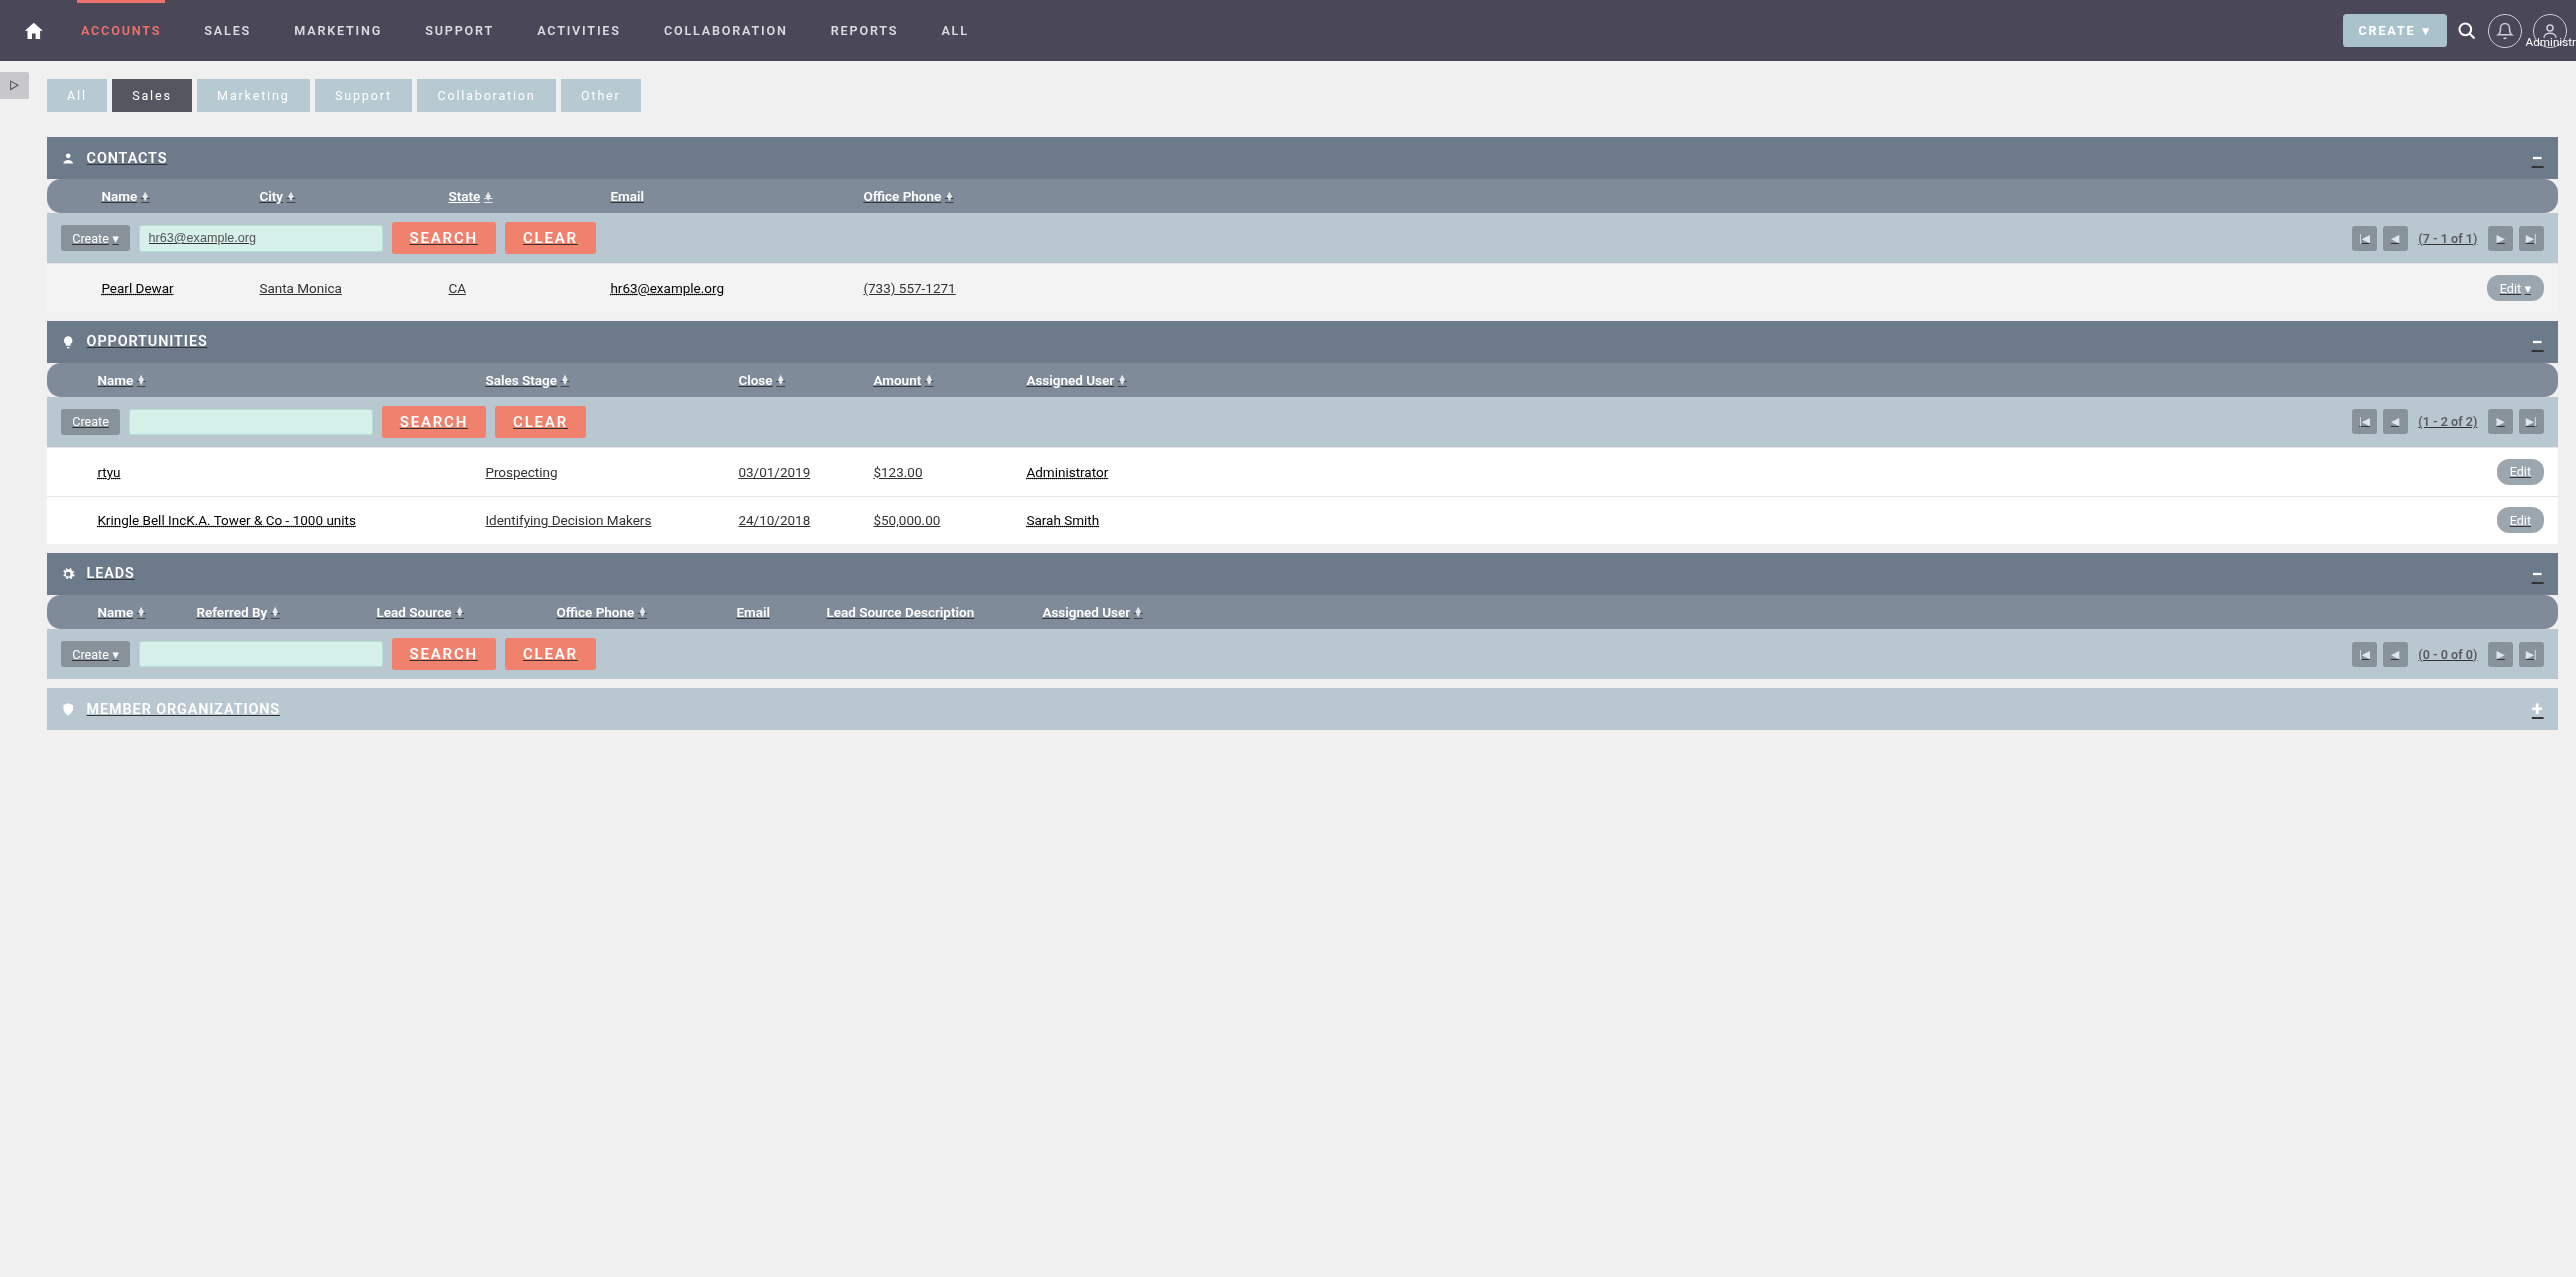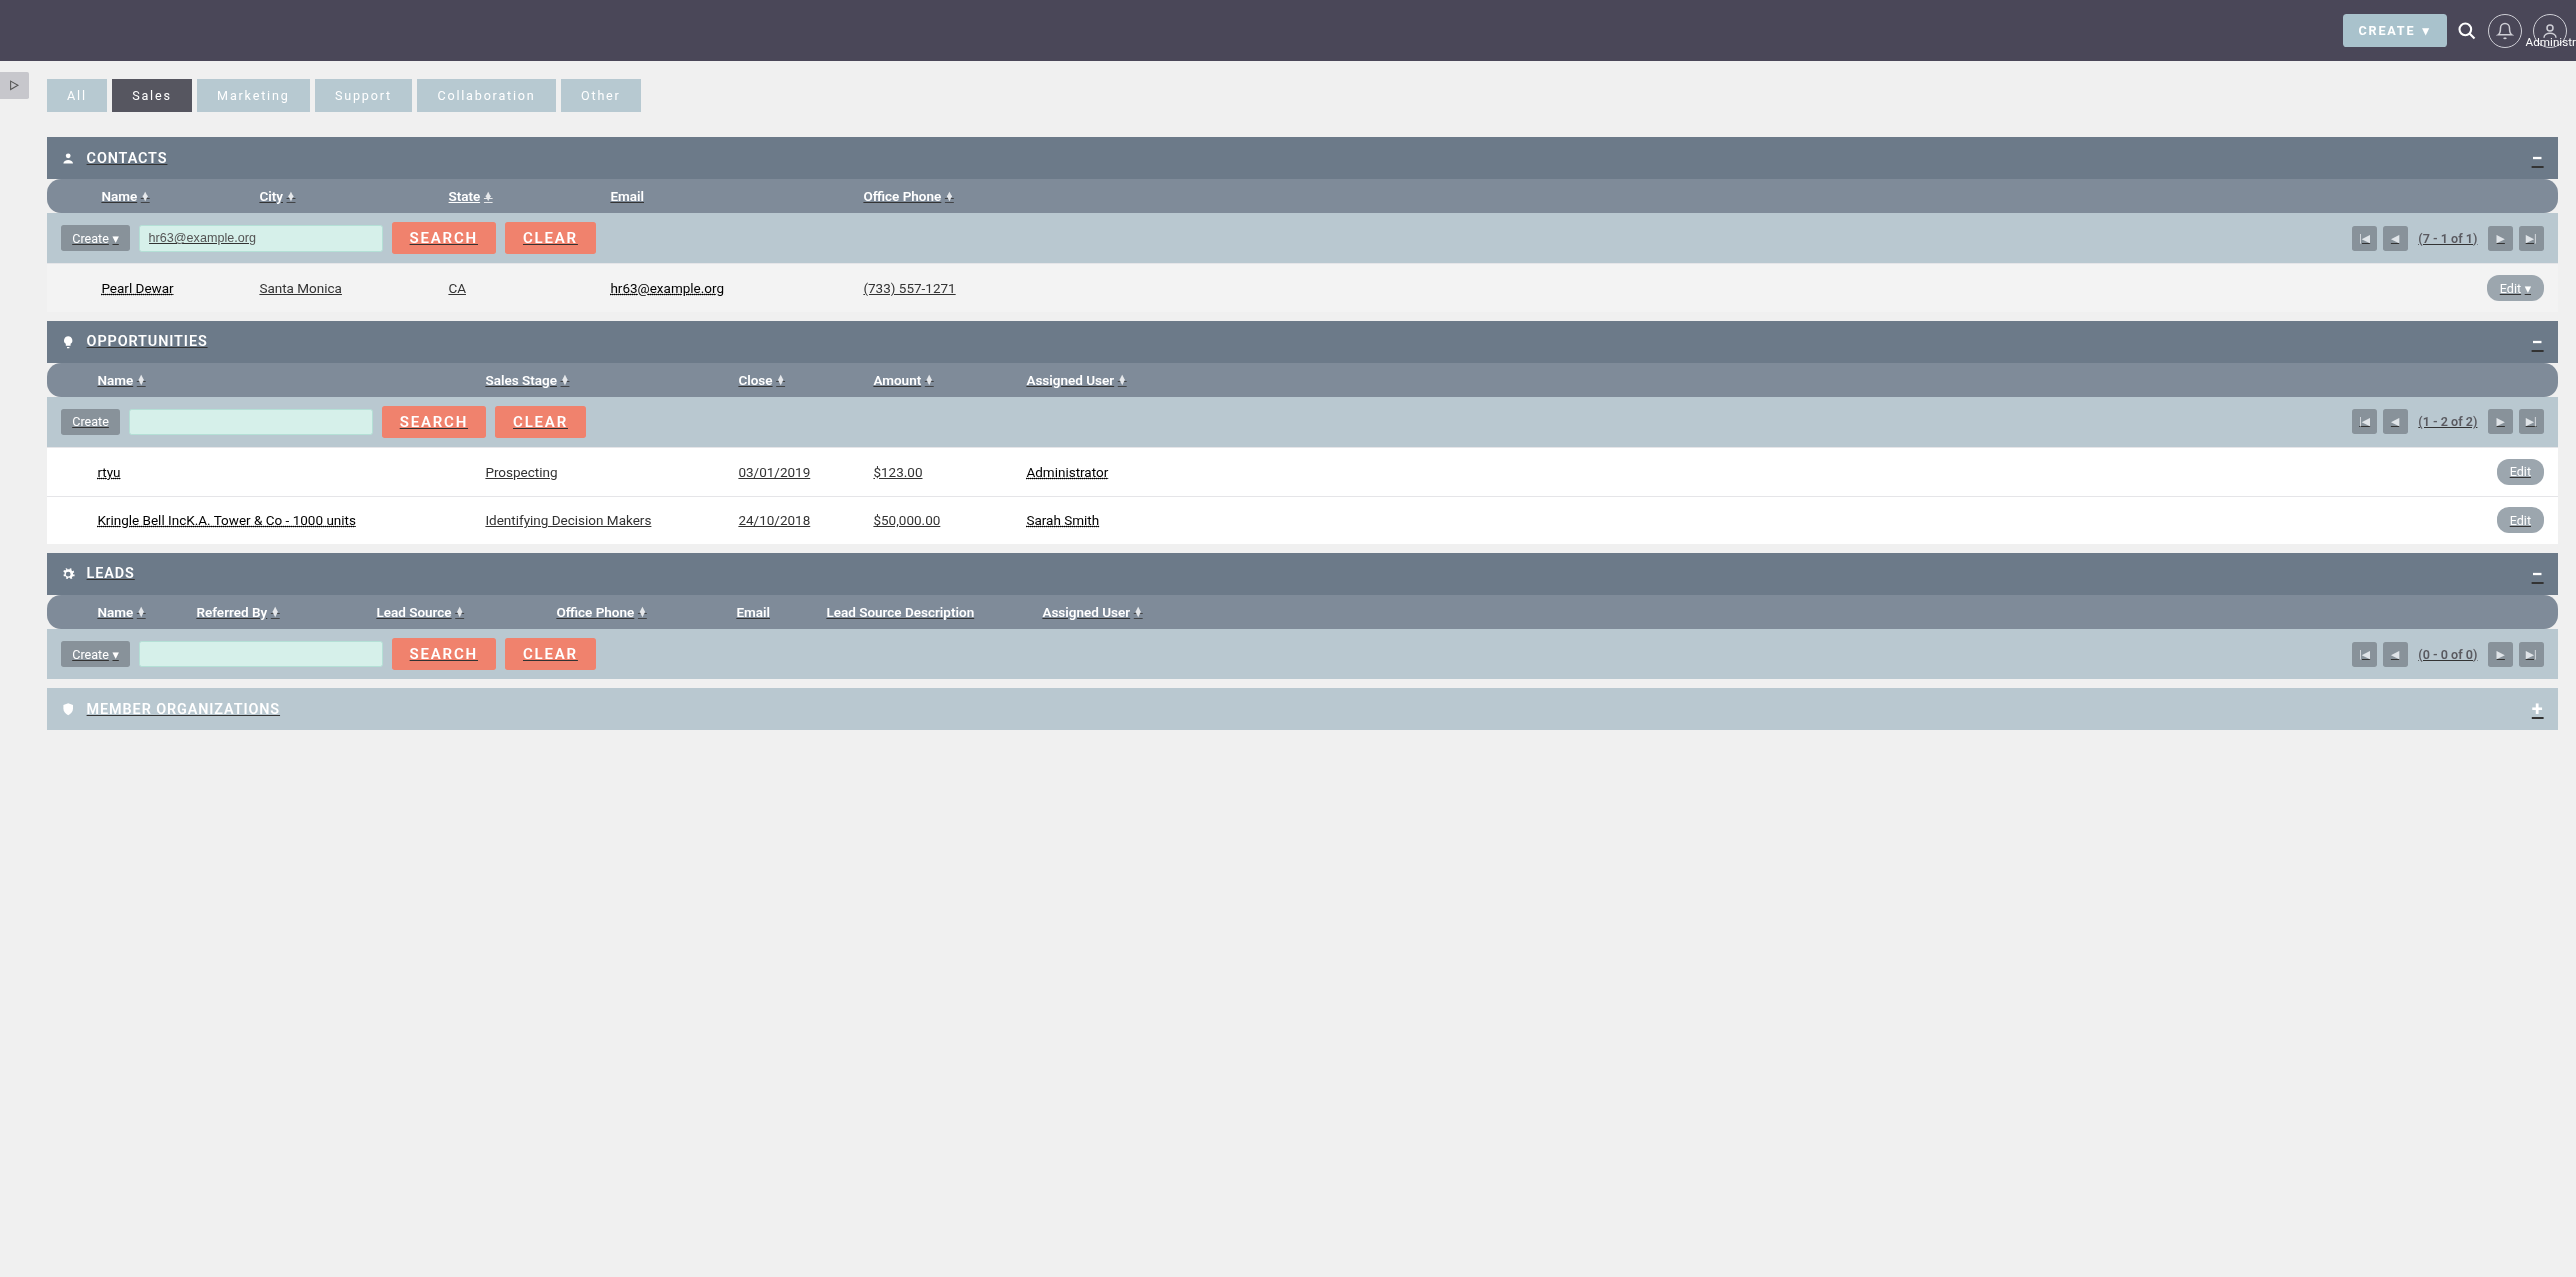--- a/index.html
+++ b/index.html
@@ -77,20 +77,35 @@
 .c-lassigned { flex: 0 0 162px; }
 
 .panel-header.light { background:#b9c8d0; }
 
 svg { display:block; }
 </style>
 </head>
 <body>
 
 <div class="topbar">
+  <div class="topbar-left">
+    <div class="home-icon">
+      <svg width="21.6" height="21.6" viewBox="0 0 24 24" fill="currentColor">
+          <path d="M12 3l10 9h-3v9h-5v-6h-4v6H5v-9H2z"></path>
+        </svg>
+    </div>
+    <div class="nav-item active">ACCOUNTS</div>
+    <div class="nav-item">SALES</div>
+    <div class="nav-item">MARKETING</div>
+    <div class="nav-item">SUPPORT</div>
+    <div class="nav-item">ACTIVITIES</div>
+    <div class="nav-item">COLLABORATION</div>
+    <div class="nav-item">REPORTS</div>
+    <div class="nav-item">ALL</div>
+  </div>
   <div class="topbar-right">
     <div class="create-btn">
       <span>CREATE</span>
       <span>▾</span>
     </div>
     <div class="search-glass">
       <svg width="20" height="20" viewBox="0 0 24 24" fill="none" stroke="currentColor" stroke-width="2.5">
           <circle cx="10" cy="10" r="7"></circle>
           <line x1="21" y1="21" x2="15" y2="15"></line>
         </svg>

